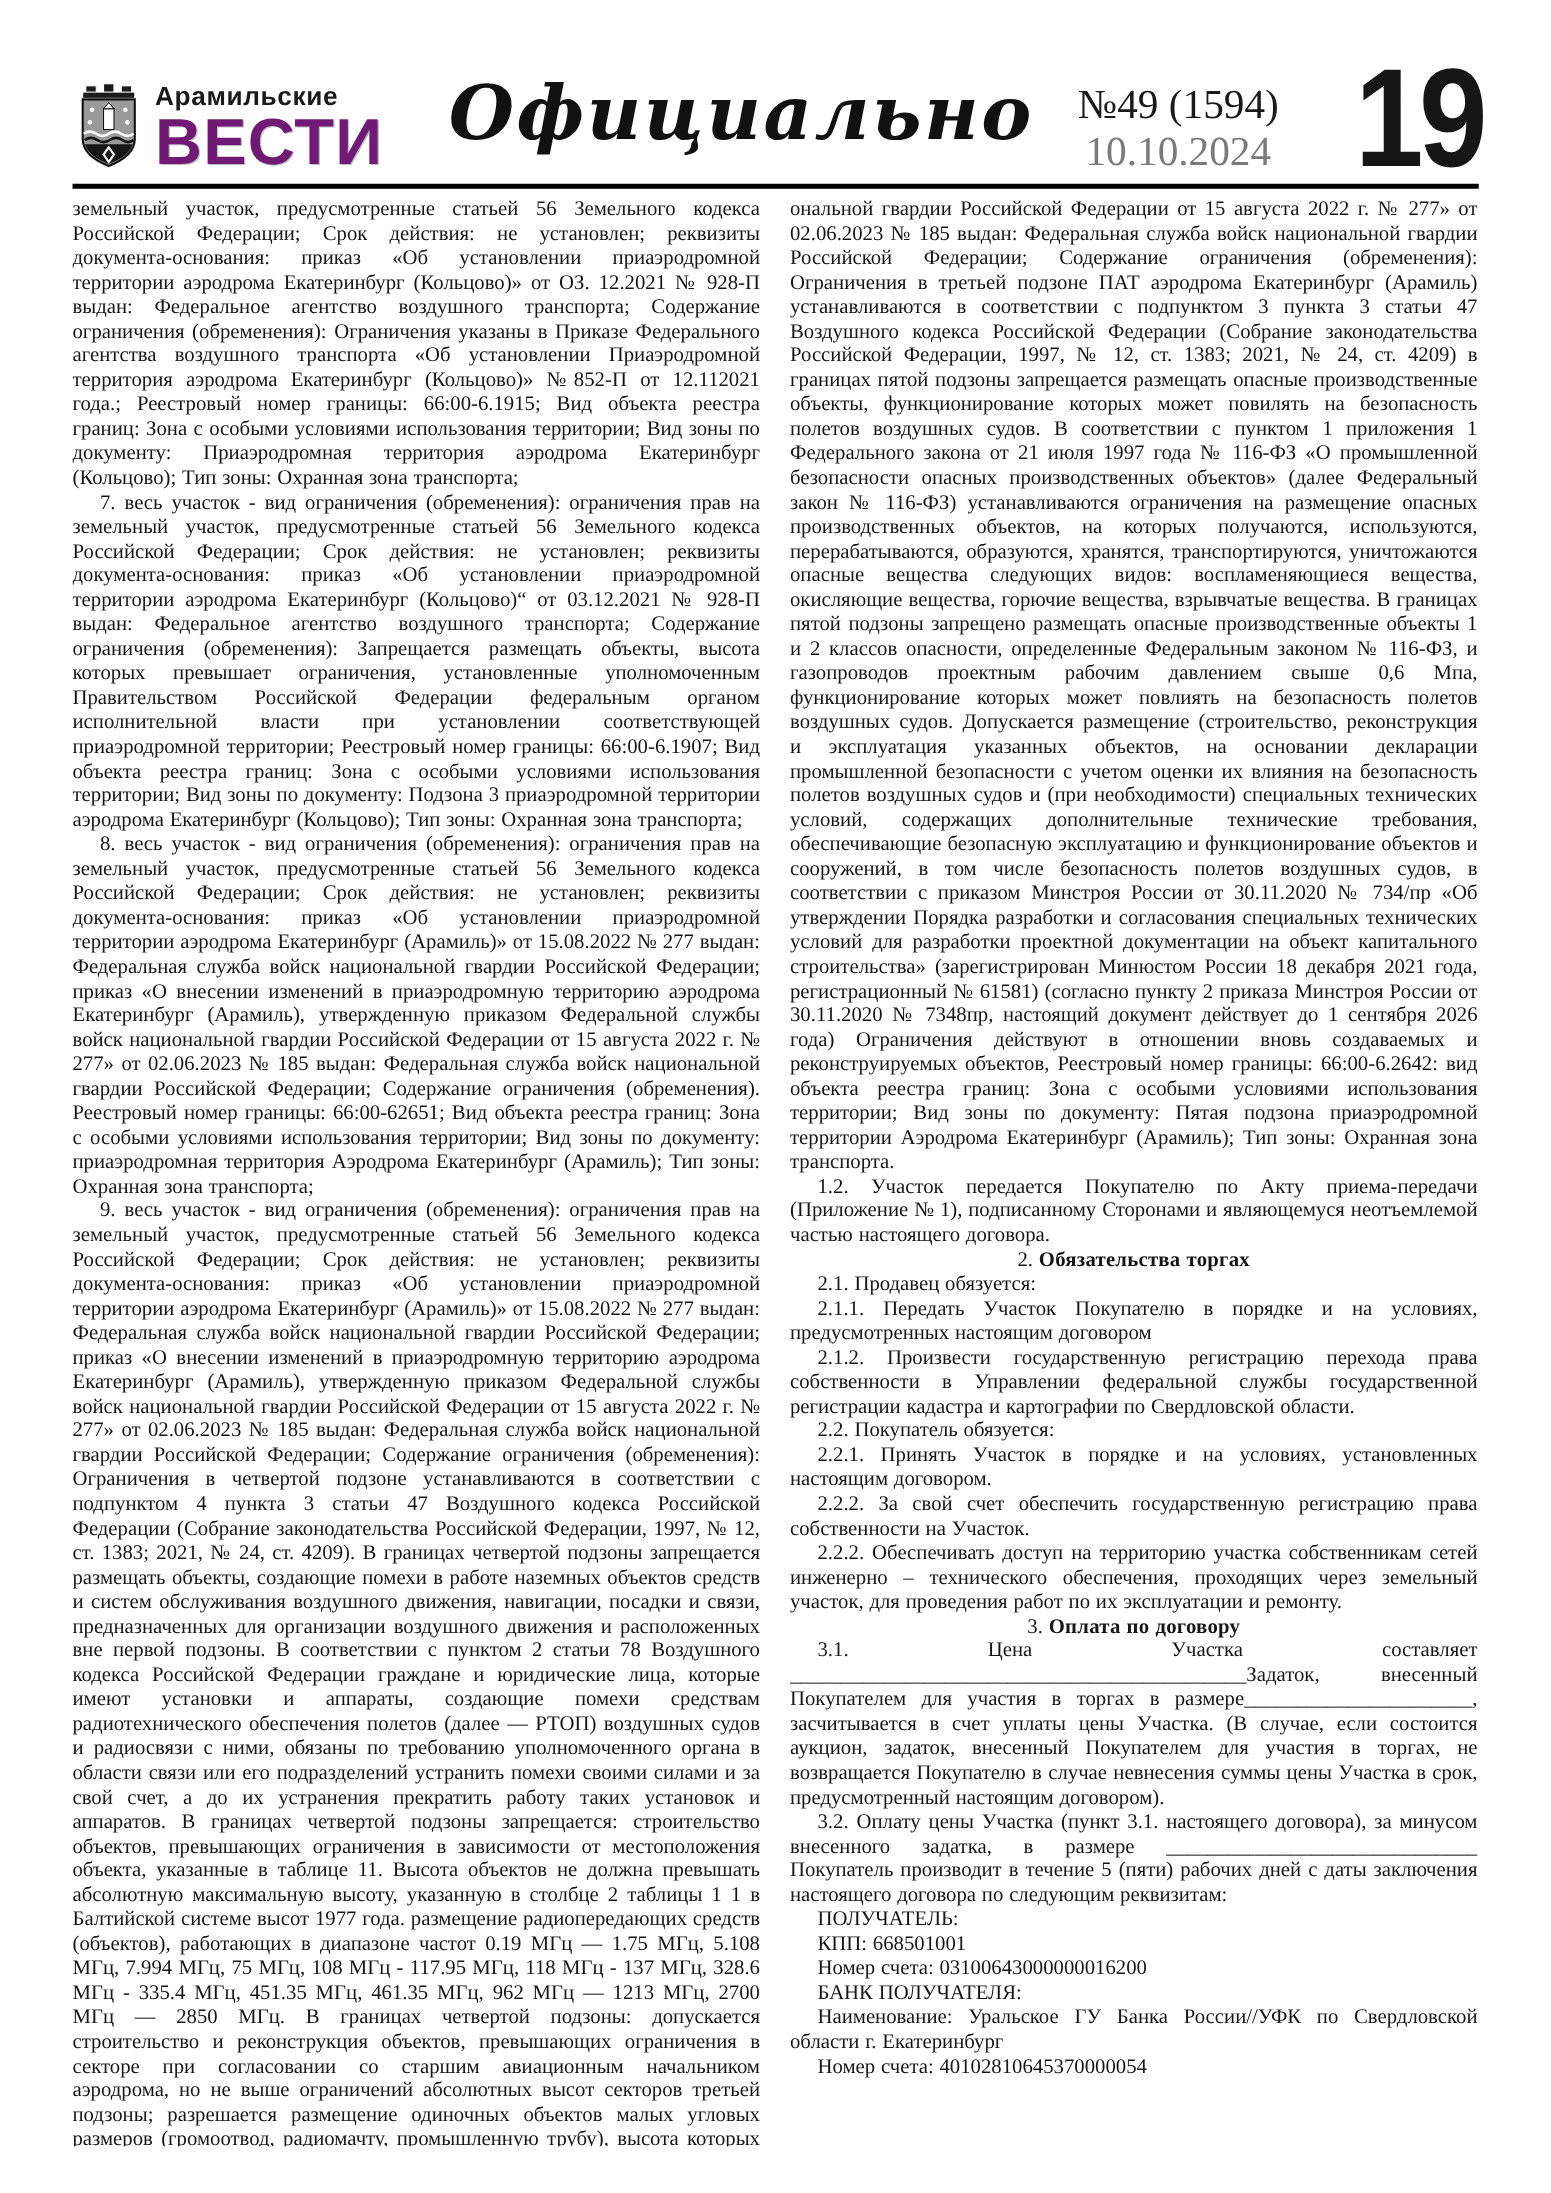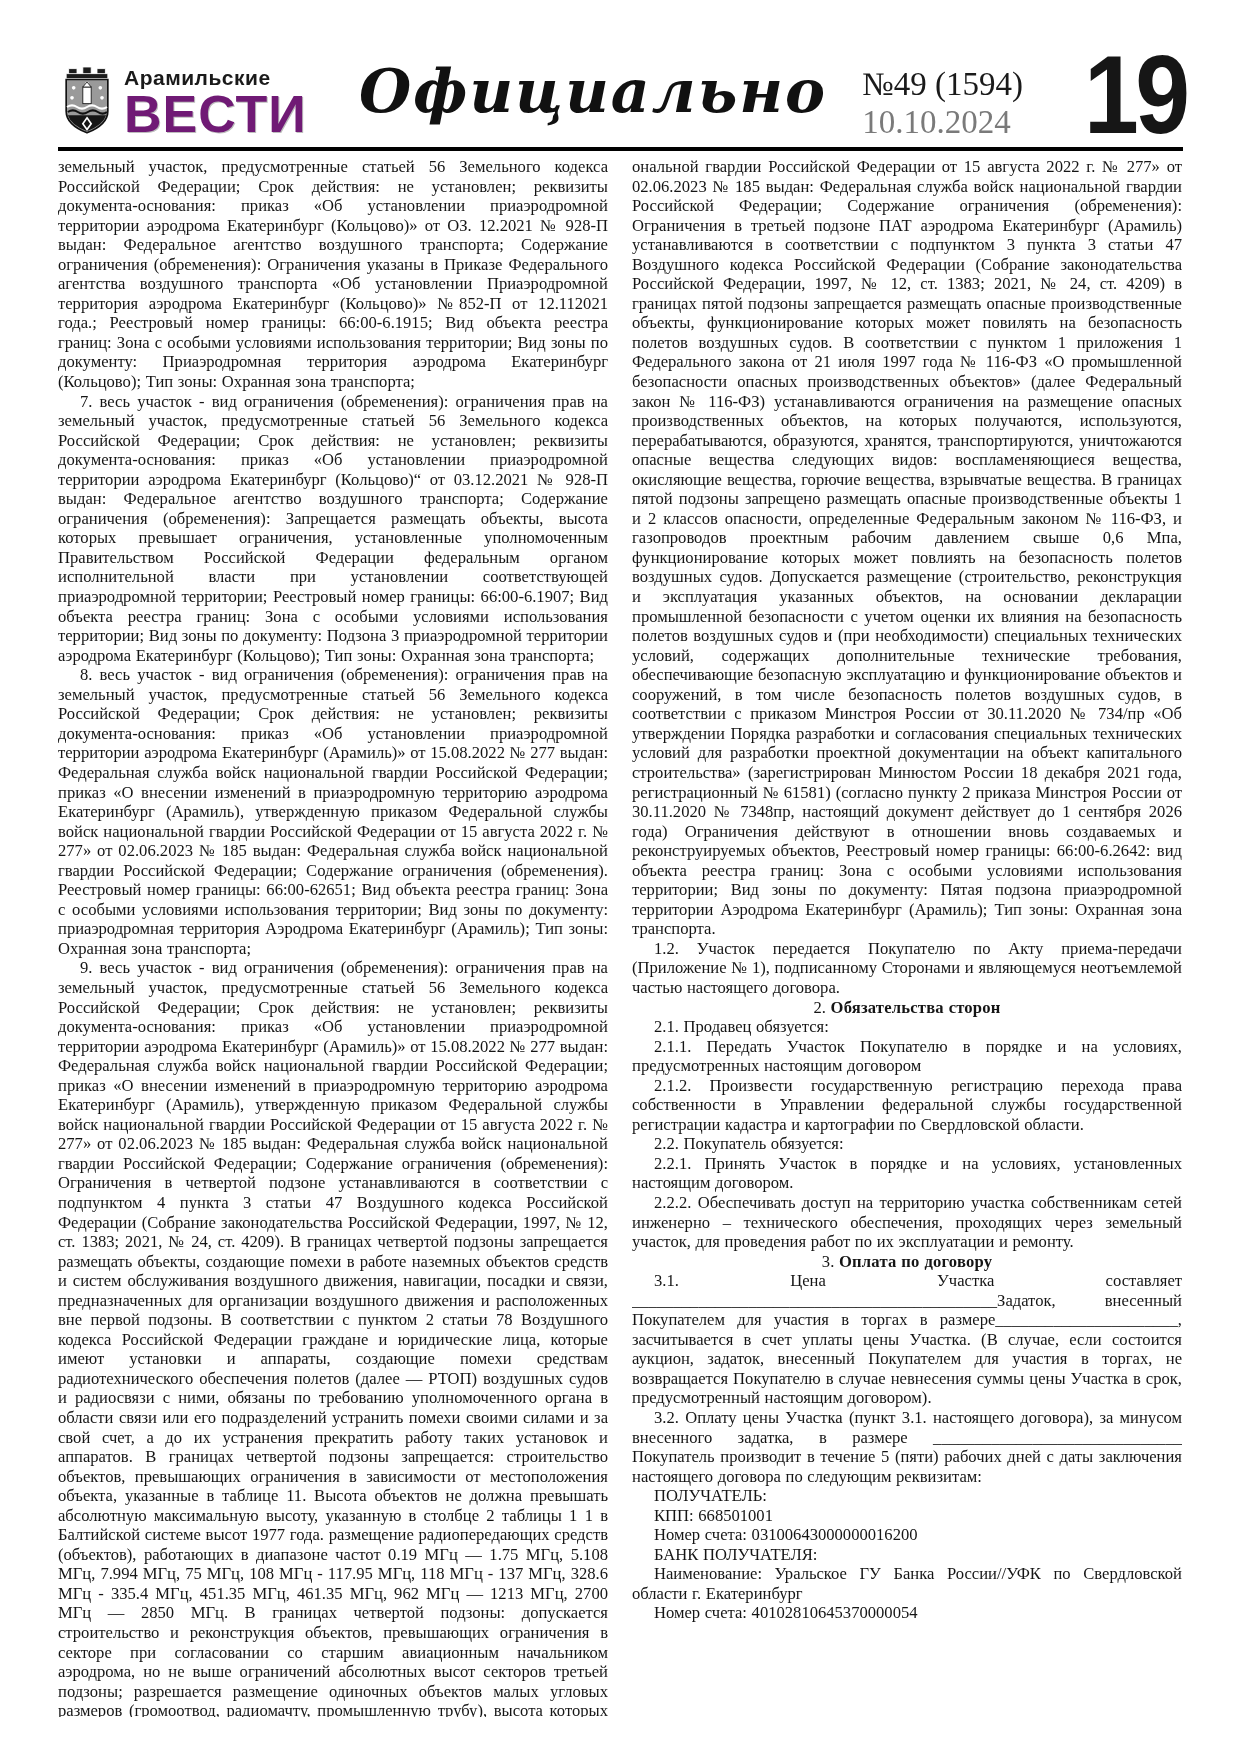--- a/index.html
+++ b/index.html
@@ -30,21 +30,21 @@
   .section-script{
     position:absolute;left:255px;top:12px;width:560px;
     text-align:center;
     font-family:"DejaVu Serif", serif;
     font-style:italic;font-weight:bold;
     font-size:60px;color:#111111;
     letter-spacing:2px;
   }
   .issue-block{
     position:absolute;right:160px;top:22px;
-    text-align:left;line-height:1.15;
+    text-align:center;line-height:1.15;
     font-family:"Liberation Serif", serif;
   }
   .issue-no{font-size:33px;color:#1a1a1a;}
   .issue-date{font-size:33px;color:#7a7a7a;}
   .page-number{
     position:absolute;right:-4px;top:-14px;
     font-family:"Liberation Sans", sans-serif;
     font-weight:bold;font-size:112px;color:#161616;
     transform:scaleX(.88);transform-origin:right;
     letter-spacing:-4px;
@@ -130,26 +130,27 @@
   <div class="columns">
     <div class="col">
         <p class="flow">земельный участок, предусмотренные статьей 56 Земельного кодекса Российской Федерации; Срок действия: не установлен; реквизиты документа-основания: приказ «Об установлении приаэродромной территории аэродрома Екатеринбург (Кольцово)» от ОЗ. 12.2021 № 928-П выдан: Федеральное агентство воздушного транспорта; Содержание ограничения (обременения): Ограничения указаны в Приказе Федерального агентства воздушного транспорта «Об установлении Приаэродромной территория аэродрома Екатеринбург (Кольцово)» №852-П от 12.112021 года.; Реестровый номер границы: 66:00-6.1915; Вид объекта реестра границ: Зона с особыми условиями использования территории; Вид зоны по документу: Приаэродромная территория аэродрома Екатеринбург (Кольцово); Тип зоны: Охранная зона транспорта;</p>
         <p class="indent">7. весь участок - вид ограничения (обременения): ограничения прав на земельный участок, предусмотренные статьей 56 Земельного кодекса Российской Федерации; Срок действия: не установлен; реквизиты документа-основания: приказ «Об установлении приаэродромной территории аэродрома Екатеринбург (Кольцово)“ от 03.12.2021 № 928-П выдан: Федеральное агентство воздушного транспорта; Содержание ограничения (обременения): Запрещается размещать объекты, высота которых превышает ограничения, установленные уполномоченным Правительством Российской Федерации федеральным органом исполнительной власти при установлении соответствующей приаэродромной территории; Реестровый номер границы: 66:00-6.1907; Вид объекта реестра границ: Зона с особыми условиями использования территории; Вид зоны по документу: Подзона 3 приаэродромной территории аэродрома Екатеринбург (Кольцово); Тип зоны: Охранная зона транспорта;</p>
         <p class="indent">8. весь участок - вид ограничения (обременения): ограничения прав на земельный участок, предусмотренные статьей 56 Земельного кодекса Российской Федерации; Срок действия: не установлен; реквизиты документа-основания: приказ «Об установлении приаэродромной территории аэродрома Екатеринбург (Арамиль)» от 15.08.2022 № 277 выдан: Федеральная служба войск национальной гвардии Российской Федерации; приказ «О внесении изменений в приаэродромную территорию аэродрома Екатеринбург (Арамиль), утвержденную приказом Федеральной службы войск национальной гвардии Российской Федерации от 15 августа 2022 г. № 277» от 02.06.2023 № 185 выдан: Федеральная служба войск национальной гвардии Российской Федерации; Содержание ограничения (обременения). Реестровый номер границы: 66:00-62651; Вид объекта реестра границ: Зона с особыми условиями использования территории; Вид зоны по документу: приаэродромная территория Аэродрома Екатеринбург (Арамиль); Тип зоны: Охранная зона транспорта;</p>
         <p class="indent">9. весь участок - вид ограничения (обременения): ограничения прав на земельный участок, предусмотренные статьей 56 Земельного кодекса Российской Федерации; Срок действия: не установлен; реквизиты документа-основания: приказ «Об установлении приаэродромной территории аэродрома Екатеринбург (Арамиль)» от 15.08.2022 № 277 выдан: Федеральная служба войск национальной гвардии Российской Федерации; приказ «О внесении изменений в приаэродромную территорию аэродрома Екатеринбург (Арамиль), утвержденную приказом Федеральной службы войск национальной гвардии Российской Федерации от 15 августа 2022 г. № 277» от 02.06.2023 № 185 выдан: Федеральная служба войск национальной гвардии Российской Федерации; Содержание ограничения (обременения): Ограничения в четвертой подзоне устанавливаются в соответствии с подпунктом 4 пункта 3 статьи 47 Воздушного кодекса Российской Федерации (Собрание законодательства Российской Федерации, 1997, № 12, ст. 1383; 2021, № 24, ст. 4209). В границах четвертой подзоны запрещается размещать объекты, создающие помехи в работе наземных объектов средств и систем обслуживания воздушного движения, навигации, посадки и связи, предназначенных для организации воздушного движения и расположенных вне первой подзоны. В соответствии с пунктом 2 статьи 78 Воздушного кодекса Российской Федерации граждане и юридические лица, которые имеют установки и аппараты, создающие помехи средствам радиотехнического обеспечения полетов (далее — РТОП) воздушных судов и радиосвязи с ними, обязаны по требованию уполномоченного органа в области связи или его подразделений устранить помехи своими силами и за свой счет, а до их устранения прекратить работу таких установок и аппаратов. В границах четвертой подзоны запрещается: строительство объектов, превышающих ограничения в зависимости от местоположения объекта, указанные в таблице 11. Высота объектов не должна превышать абсолютную максимальную высоту, указанную в столбце 2 таблицы 1 1 в Балтийской системе высот 1977 года. размещение радиопередающих средств (объектов), работающих в диапазоне частот 0.19 МГц — 1.75 МГц, 5.108 МГц, 7.994 МГц, 75 МГц, 108 МГц - 117.95 МГц, 118 МГц - 137 МГц, 328.6 МГц - 335.4 МГц, 451.35 МГц, 461.35 МГц, 962 МГц — 1213 МГц, 2700 МГц — 2850 МГц. В границах четвертой подзоны: допускается строительство и реконструкция объектов, превышающих ограничения в секторе при согласовании со старшим авиационным начальником аэродрома, но не выше ограничений абсолютных высот секторов третьей подзоны; разрешается размещение одиночных объектов малых угловых размеров (громоотвод, радиомачту, промышленную трубу), высота которых превышает ограничения в секторе, но не выше ограничений абсолютных высот секторов третьей подзоны.; Реестровый номер границы: 66:00-62641; Вид объекта реестра границ: Зона с особыми условиями использования территории; Вид зоны по документу: Четвертая подзона приаэродромной территории Аэродрома Екатеринбург (Арамиль); Тип зоны: Охранная зона транспорта.</p>
       </div>
     <div class="col">
         <p class="flow">ональной гвардии Российской Федерации от 15 августа 2022 г. № 277» от 02.06.2023 № 185 выдан: Федеральная служба войск национальной гвардии Российской Федерации; Содержание ограничения (обременения): Ограничения в третьей подзоне ПАТ аэродрома Екатеринбург (Арамиль) устанавливаются в соответствии с подпунктом 3 пункта 3 статьи 47 Воздушного кодекса Российской Федерации (Собрание законодательства Российской Федерации, 1997, № 12, ст. 1383; 2021, № 24, ст. 4209) в границах пятой подзоны запрещается размещать опасные производственные объекты, функционирование которых может повилять на безопасность полетов воздушных судов. В соответствии с пунктом 1 приложения 1 Федерального закона от 21 июля 1997 года № 116-ФЗ «О промышленной безопасности опасных производственных объектов» (далее Федеральный закон № 116-ФЗ) устанавливаются ограничения на размещение опасных производственных объектов, на которых получаются, используются, перерабатываются, образуются, хранятся, транспортируются, уничтожаются опасные вещества следующих видов: воспламеняющиеся вещества, окисляющие вещества, горючие вещества, взрывчатые вещества. В границах пятой подзоны запрещено размещать опасные производственные объекты 1 и 2 классов опасности, определенные Федеральным законом № 116-ФЗ, и газопроводов проектным рабочим давлением свыше 0,6 Мпа, функционирование которых может повлиять на безопасность полетов воздушных судов. Допускается размещение (строительство, реконструкция и эксплуатация указанных объектов, на основании декларации промышленной безопасности с учетом оценки их влияния на безопасность полетов воздушных судов и (при необходимости) специальных технических условий, содержащих дополнительные технические требования, обеспечивающие безопасную эксплуатацию и функционирование объектов и сооружений, в том числе безопасность полетов воздушных судов, в соответствии с приказом Минстроя России от 30.11.2020 № 734/пр «Об утверждении Порядка разработки и согласования специальных технических условий для разработки проектной документации на объект капитального строительства» (зарегистрирован Минюстом России 18 декабря 2021 года, регистрационный № 61581) (согласно пункту 2 приказа Минстроя России от 30.11.2020 № 7348пр, настоящий документ действует до 1 сентября 2026 года) Ограничения действуют в отношении вновь создаваемых и реконструируемых объектов, Реестровый номер границы: 66:00-6.2642: вид объекта реестра границ: Зона с особыми условиями использования территории; Вид зоны по документу: Пятая подзона приаэродромной территории Аэродрома Екатеринбург (Арамиль); Тип зоны: Охранная зона транспорта.</p>
         <p class="indent">1.2. Участок передается Покупателю по Акту приема-передачи (Приложение № 1), подписанному Сторонами и являющемуся неотъемлемой частью настоящего договора.</p>
-        <p class="heading"><span>2. </span><b>Обязательства сторон</b></p>
+        <p class="heading"><span>2. </span><b>Обязательства торгах</b></p>
         <p class="indent">2.1. Продавец обязуется:</p>
         <p class="indent">2.1.1. Передать Участок Покупателю в порядке и на условиях, предусмотренных настоящим договором</p>
         <p class="indent">2.1.2. Произвести государственную регистрацию перехода права собственности в Управлении федеральной службы государственной регистрации кадастра и картографии по Свердловской области.</p>
         <p class="indent">2.2. Покупатель обязуется:</p>
         <p class="indent">2.2.1. Принять Участок в порядке и на условиях, установленных настоящим договором.</p>
+        <p class="indent">2.2.2. За свой счет обеспечить государственную регистрацию права собственности на Участок.</p>
         <p class="indent">2.2.2. Обеспечивать доступ на территорию участка собственникам сетей инженерно – технического обеспечения, проходящих через земельный участок, для проведения работ по их эксплуатации и ремонту.</p>
         <p class="heading"><span>3. </span><b>Оплата по договору</b></p>
         <p class="indent">3.1. Цена Участка составляет ____________________________________________Задаток, внесенный Покупателем для участия в торгах в размере______________________, засчитывается в счет уплаты цены Участка. (В случае, если состоится аукцион, задаток, внесенный Покупателем для участия в торгах, не возвращается Покупателю в случае невнесения суммы цены Участка в срок, предусмотренный настоящим договором).</p>
         <p class="indent">3.2. Оплату цены Участка (пункт 3.1. настоящего договора), за минусом внесенного задатка, в размере ______________________________ Покупатель производит в течение 5 (пяти) рабочих дней с даты заключения настоящего договора по следующим реквизитам:</p>
         <p class="indent">ПОЛУЧАТЕЛЬ:</p>
         <p class="indent">КПП: 668501001</p>
         <p class="indent">Номер счета: 03100643000000016200</p>
         <p class="indent">БАНК ПОЛУЧАТЕЛЯ:</p>
         <p class="indent">Наименование: Уральское ГУ Банка России//УФК по Свердловской области г. Екатеринбург</p>
         <p class="indent">Номер счета: 40102810645370000054</p>

